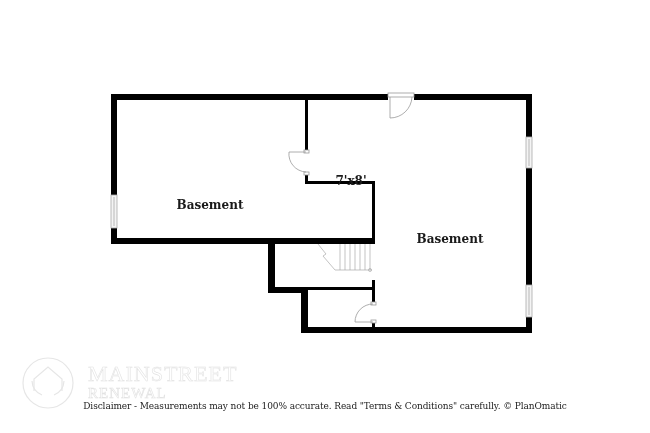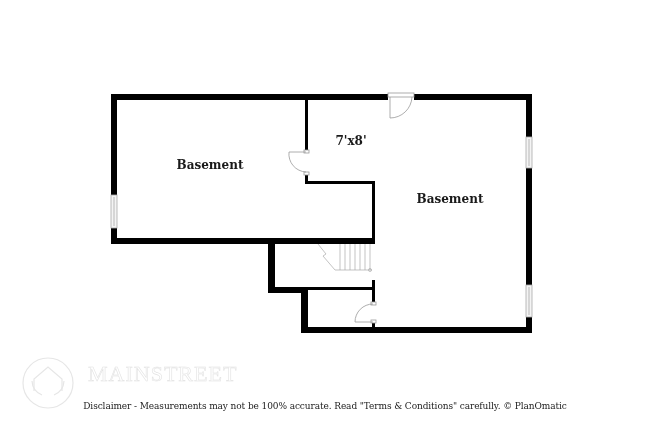--- a/index.html
+++ b/index.html
@@ -1,18 +1,18 @@
 <!DOCTYPE html>
 <html><head>
 <meta charset="utf-8">
 <style>
   html, body { margin:0; padding:0; background:#ffffff; }
   body { width:650px; height:433px; position:relative; overflow:hidden; font-family:"DejaVu Serif", serif; }
   #plan { position:absolute; left:0; top:0; width:650px; height:433px; }
-  .room-label { position:absolute; text-align:center; font-family:"DejaVu Serif", serif; font-weight:bold; color:#1a1a1a; font-size:12px; line-height:13px; }
+  .room-label { position:absolute; text-align:center; font-family:"DejaVu Serif", serif; font-weight:bold; color:#1a1a1a; font-size:12px; line-height:13px;margin-top:40px; }
   .room-label span { display:block; }
   #watermark { position:absolute; left:20px; top:355px; width:240px; height:60px; }
   .wm-text { position:absolute; font-family:Liberation Serif, serif; color:transparent; -webkit-text-stroke:0.6px #e3e3e3; letter-spacing:1px; }
   #disclaimer { position:absolute; left:0; width:650px; top:401px; text-align:center; font-family:"DejaVu Serif", serif; font-size:9px; color:#222; letter-spacing:-0.1px; }
 </style>
 </head>
 <body>
 
 <svg id="plan" viewBox="0 0 650 433" xmlns="http://www.w3.org/2000/svg">
   <g fill="#000">
@@ -114,15 +114,16 @@
 <div id="watermark">
   <svg width="56" height="56" viewBox="0 0 56 56" style="position:absolute;left:0;top:0;">
     <g fill="none" stroke="#e6e6e6" stroke-width="1.2">
       <circle cx="28" cy="28" r="25"></circle>
       <path d="M14 36 L14 24 L28 12 L42 24 L42 36"></path>
       <path d="M22 40 A16 16 0 0 1 12 26"></path>
       <path d="M34 40 A16 16 0 0 0 44 26"></path>
     </g>
   </svg>
   <div class="wm-text" style="left:68px; top:6px; font-size:22px;">MAINSTREET</div>
+  <div class="wm-text" style="left:68px; top:30px; font-size:15px;">RENEWAL</div>
 </div>
 
 <div id="disclaimer">Disclaimer - Measurements may not be 100% accurate. Read "Terms &amp; Conditions" carefully. © PlanOmatic</div>
 
 </body></html>

